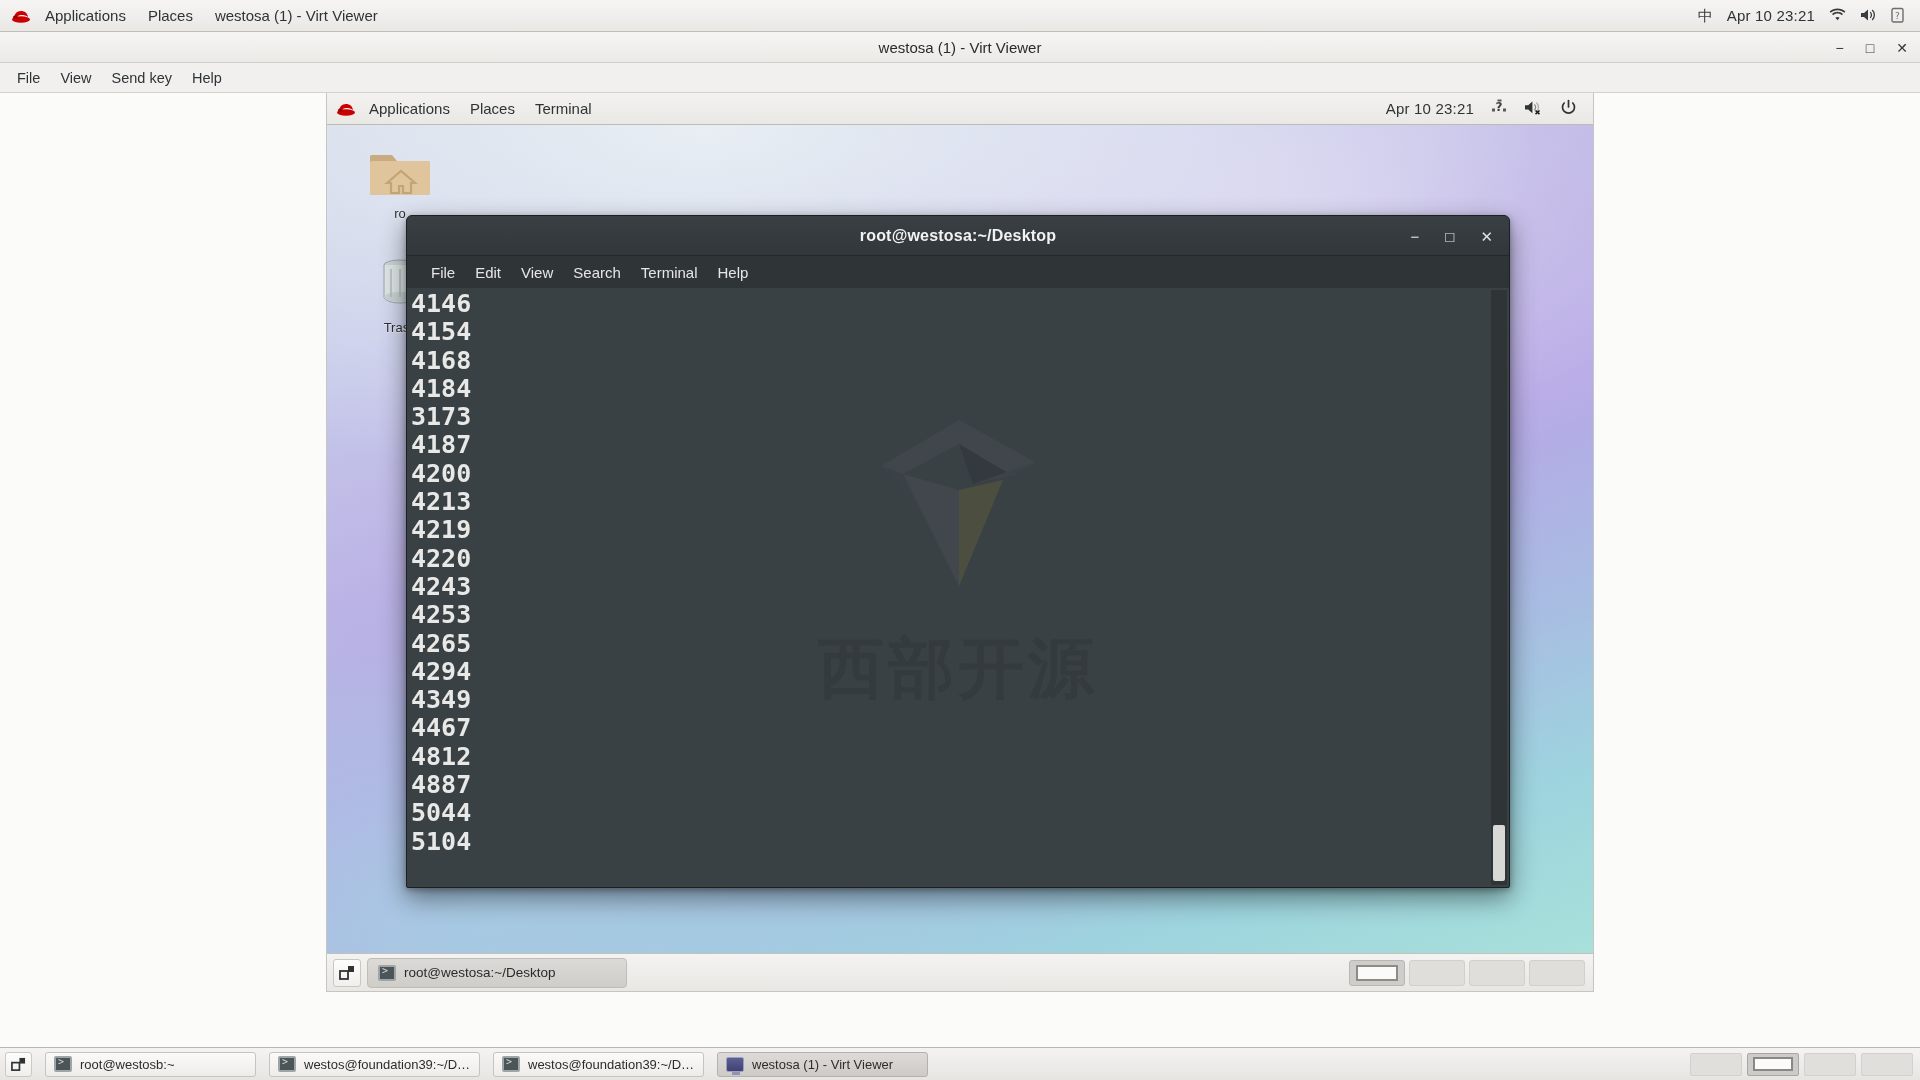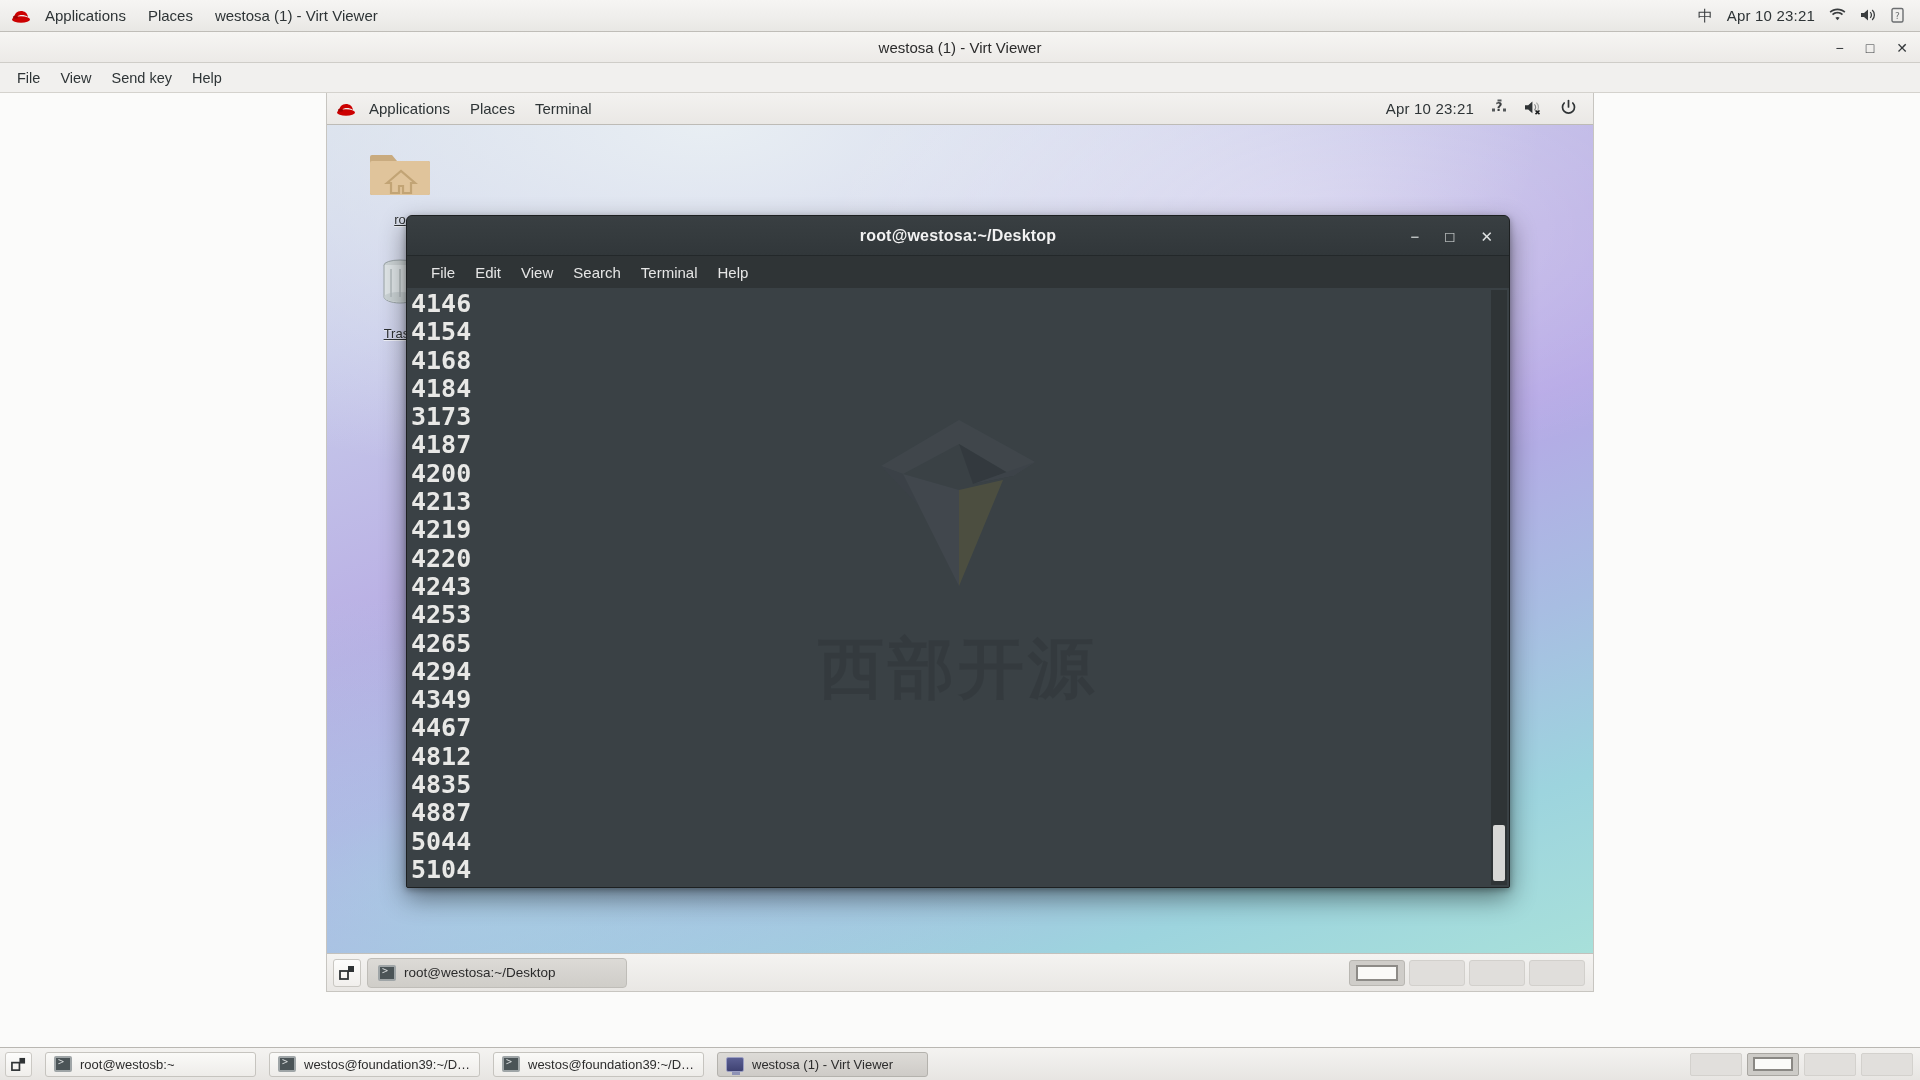--- a/index.html
+++ b/index.html
@@ -104,21 +104,21 @@
       radial-gradient(ellipse 70% 55% at 12% 92%, rgba(160,225,225,.5), rgba(160,225,225,0) 65%);
     pointer-events: none;
   }
 
   
   .desk-icon {
     position: absolute; width: 86px; text-align: center;
     font-size: 13px; color: #2d3134;
     text-shadow: 0 1px 1px rgba(255,255,255,.7);
   }
-  .desk-icon .lbl { display:block; margin-top: 10px; text-decoration: underline; }
+  .desk-icon .lbl { display:block; margin-top: 4px; }
 
   
   .term-win {
     position: absolute; left: 79px; top: 90px;
     width: 1104px; height: 673px;
     background: #2f3436;
     border: 1px solid #1d2021;
     border-radius: 6px 6px 2px 2px;
     box-shadow: 0 10px 26px rgba(0,0,0,.45), 0 2px 6px rgba(0,0,0,.3);
     display: flex; flex-direction: column; overflow: hidden;
@@ -450,21 +450,20 @@
                     <div class="line">4213</div>
                     <div class="line">4219</div>
                     <div class="line">4220</div>
                     <div class="line">4243</div>
                     <div class="line">4253</div>
                     <div class="line">4265</div>
                     <div class="line">4294</div>
                     <div class="line">4349</div>
                     <div class="line">4467</div>
                     <div class="line">4812</div>
-                    <div class="line">4835</div>
                     <div class="line">4887</div>
                     <div class="line">5044</div>
                     <div class="line">5104</div>
                   </div>
 
               </div>
 
               <div class="term-scrollbar">
                 <div class="thumb"></div>
               </div>

